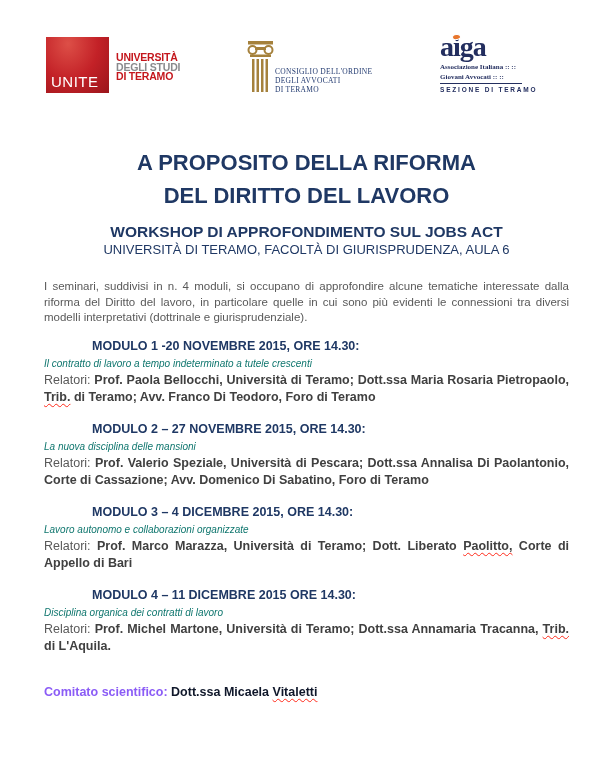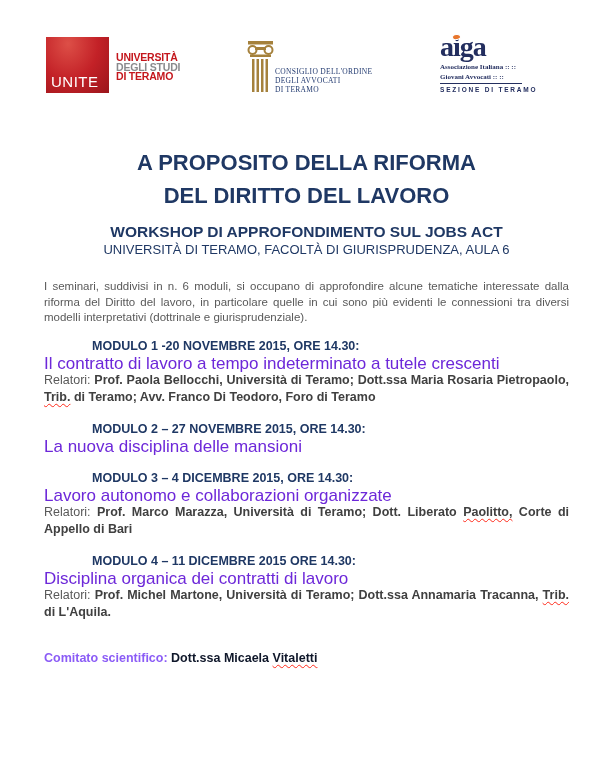--- a/index.html
+++ b/index.html
@@ -60,21 +60,21 @@
 
   .body-text { padding: 0 44px; }
   .intro {
     margin-top: 21px;
     color: #595959; font-size: 11.5px; line-height: 15.5px;
     text-align: justify;
   }
   .module { margin-top: 15px; }
   .module.first { margin-top: 12px; }
   .mod-heading { color: #1f3864; font-weight: bold; font-size: 12.5px; line-height: 17px; padding-left: 48px; }
-  .mod-topic { color: #6d28d9; font-size: 17px; line-height: 17px; }
+  .mod-topic { color: #0f766e; font-style: italic; font-size: 10px; line-height: 17px; }
   .mod-speakers { font-size: 12.5px; line-height: 17px; text-align: justify; }
   .rel-label { color: #595959; }
   .rel-strong { color: #404040; font-weight: bold; }
   .miss {
     text-decoration-line: underline;
     text-decoration-style: wavy;
     text-decoration-color: #ff2a1a;
     text-decoration-thickness: 1px;
     text-underline-offset: 2px;
   }
@@ -129,31 +129,32 @@
 
   <div class="main">
     <div class="title-block">
       <div class="title-line">A PROPOSITO DELLA RIFORMA</div>
       <div class="title-line">DEL DIRITTO DEL LAVORO</div>
       <div class="subtitle">WORKSHOP DI APPROFONDIMENTO SUL JOBS ACT</div>
       <div class="venue">UNIVERSITÀ DI TERAMO, FACOLTÀ DI GIURISPRUDENZA, AULA 6</div>
     </div>
 
     <div class="body-text">
-      <p class="intro">I seminari, suddivisi in n. 6 moduli, si occupano di approfondire alcune tematiche interessate dalla riforma del Diritto del lavoro, in particolare quelle in cui sono più evidenti le connessioni tra diversi modelli interpretativi (dottrinale e giurisprudenziale).</p>
+      <p class="intro">I seminari, suddivisi in n. 4 moduli, si occupano di approfondire alcune tematiche interessate dalla riforma del Diritto del lavoro, in particolare quelle in cui sono più evidenti le connessioni tra diversi modelli interpretativi (dottrinale e giurisprudenziale).</p>
 
       <div class="module first">
         <div class="mod-heading">MODULO 1 -20 NOVEMBRE 2015, ORE 14.30:</div>
         <div class="mod-topic">Il contratto di lavoro a tempo indeterminato a tutele crescenti</div>
         <p class="mod-speakers"><span class="rel-label">Relatori: </span><span class="rel-strong">Prof. Paola Bellocchi, Università di Teramo; Dott.ssa Maria Rosaria Pietropaolo, </span><span class="rel-strong miss">Trib.</span><span class="rel-strong"> di Teramo; Avv. Franco Di Teodoro, Foro di Teramo</span></p>
       </div>
 
       <div class="module">
         <div class="mod-heading">MODULO 2 – 27 NOVEMBRE 2015, ORE 14.30:</div>
         <div class="mod-topic">La nuova disciplina delle mansioni</div>
+        <p class="mod-speakers"><span class="rel-label">Relatori: </span><span class="rel-strong">Prof. Valerio Speziale, Università di Pescara; Dott.ssa Annalisa Di Paolantonio, Corte di Cassazione; Avv. Domenico Di Sabatino, Foro di Teramo</span><span class="rel-strong miss"></span><span class="rel-strong"></span></p>
       </div>
 
       <div class="module">
         <div class="mod-heading">MODULO 3 – 4 DICEMBRE 2015, ORE 14.30:</div>
         <div class="mod-topic">Lavoro autonomo e collaborazioni organizzate</div>
         <p class="mod-speakers"><span class="rel-label">Relatori: </span><span class="rel-strong">Prof. Marco Marazza, Università di Teramo; Dott. Liberato </span><span class="rel-strong miss">Paolitto,</span><span class="rel-strong"> Corte di Appello di Bari</span></p>
       </div>
 
       <div class="module">
         <div class="mod-heading">MODULO 4 – 11 DICEMBRE 2015 ORE 14.30:</div>

